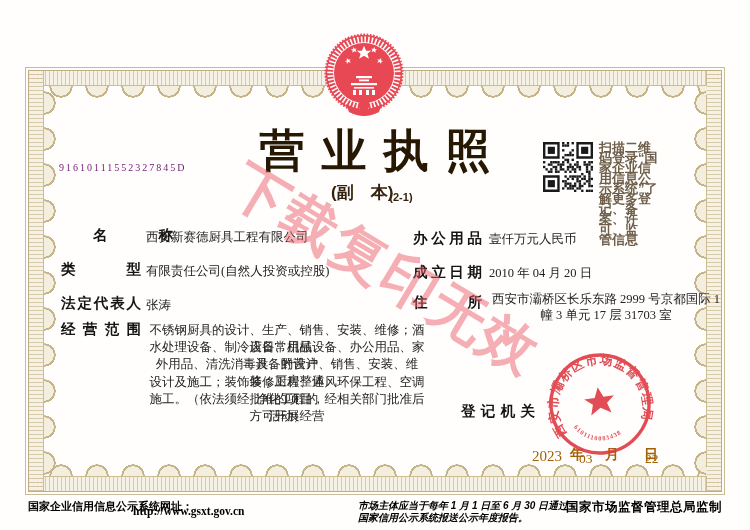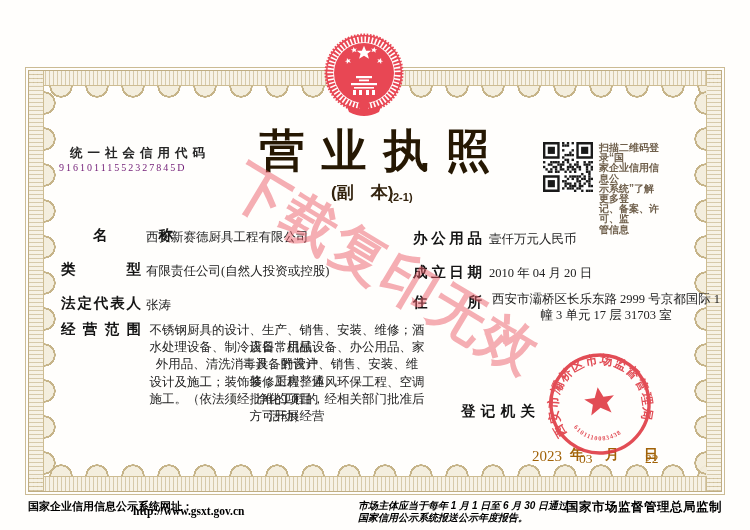--- a/index.html
+++ b/index.html
@@ -20,21 +20,21 @@
   .sc-right{top:14px;bottom:14px;right:15px;width:17px;background-image:radial-gradient(16px 16px at 100% 50%,rgba(243,237,220,.95) 0 60%,#c6b489 61% 72%,rgba(198,180,137,0) 73%);background-size:17px 36px;background-repeat:repeat-y;}
 
   
   .emblem{position:absolute;left:323px;top:32px;width:82px;height:92px;z-index:3;}
   .credit-label{position:absolute;left:70px;top:145px;font-size:12.5px;font-weight:700;letter-spacing:5px;color:#262626;z-index:2;}
   .credit-code{position:absolute;left:59px;top:162px;font-size:10px;letter-spacing:2px;color:#701a75;font-family:"Liberation Serif",serif;z-index:2;}
   .title{position:absolute;left:238px;top:121px;width:274px;text-align:center;font-size:45px;font-weight:900;letter-spacing:17px;text-indent:17px;color:#261803;z-index:2;}
   .subtitle{position:absolute;left:331px;top:181px;font-size:17px;font-weight:600;color:#33230e;z-index:2;white-space:nowrap;}
   .copy-no{font-size:11px;position:relative;top:3px;margin-left:-4px;font-weight:600;}
   .qr{position:absolute;left:543px;top:142px;width:50px;height:50px;z-index:2;}
-  .qr-caption{position:absolute;left:599px;top:143px;width:60px;font-size:10px;line-height:10.2px;font-weight:700;color:#6f5f4b;z-index:2;}
+  .qr-caption{position:absolute;left:599px;top:143px;width:60px;font-size:13px;line-height:10.2px;font-weight:700;color:#6f5f4b;z-index:2;}
 
   
   .flabel{display:inline-block;text-align:justify;text-align-last:justify;font-weight:700;color:#141414;font-size:14.5px;white-space:nowrap;}
   .fvalue{font-family:"Liberation Serif",serif;color:#222;font-size:12.5px;text-align:center;}
   .row{position:absolute;z-index:2;}
   .lab-l{left:61px;width:80px;}
   .val-l{left:146px;}
   .lab-r{left:413px;width:69px;}
   .val-r{left:489px;}
   .scope-lines div{height:17.2px;}
@@ -86,21 +86,20 @@
     <rect x="28" y="51" width="26" height="2.2" fill="#fff"></rect>
     <rect x="31" y="55" width="20" height="1.6" fill="#fff"></rect>
     <rect x="30" y="58" width="3" height="5" fill="#fff"></rect>
       <rect x="36" y="58" width="3" height="5" fill="#fff"></rect>
     <rect x="43" y="58" width="3" height="5" fill="#fff"></rect>
       <rect x="49" y="58" width="3" height="5" fill="#fff"></rect>
     <circle cx="41" cy="73" r="5.5" fill="#e84754"></circle>
     <path d="M23 72 Q41 82 59 72 L56 80 Q41 88 26 80 Z" fill="#e84754"></path>
   </svg>
 
-  <div class="credit-label">统一社会信用代码</div>
   <div class="credit-code">91610111552327845D</div>
 
   <div class="title">营业执照</div>
   <div class="subtitle">
     <span>(副　本)</span><span class="copy-no">(2-1)</span>
   </div>
 
   <svg class="qr" viewBox="0 0 21 21">
     <rect width="21" height="21" fill="#fff"></rect>
     <g id="qr-modules" fill="#1a1a1a">

